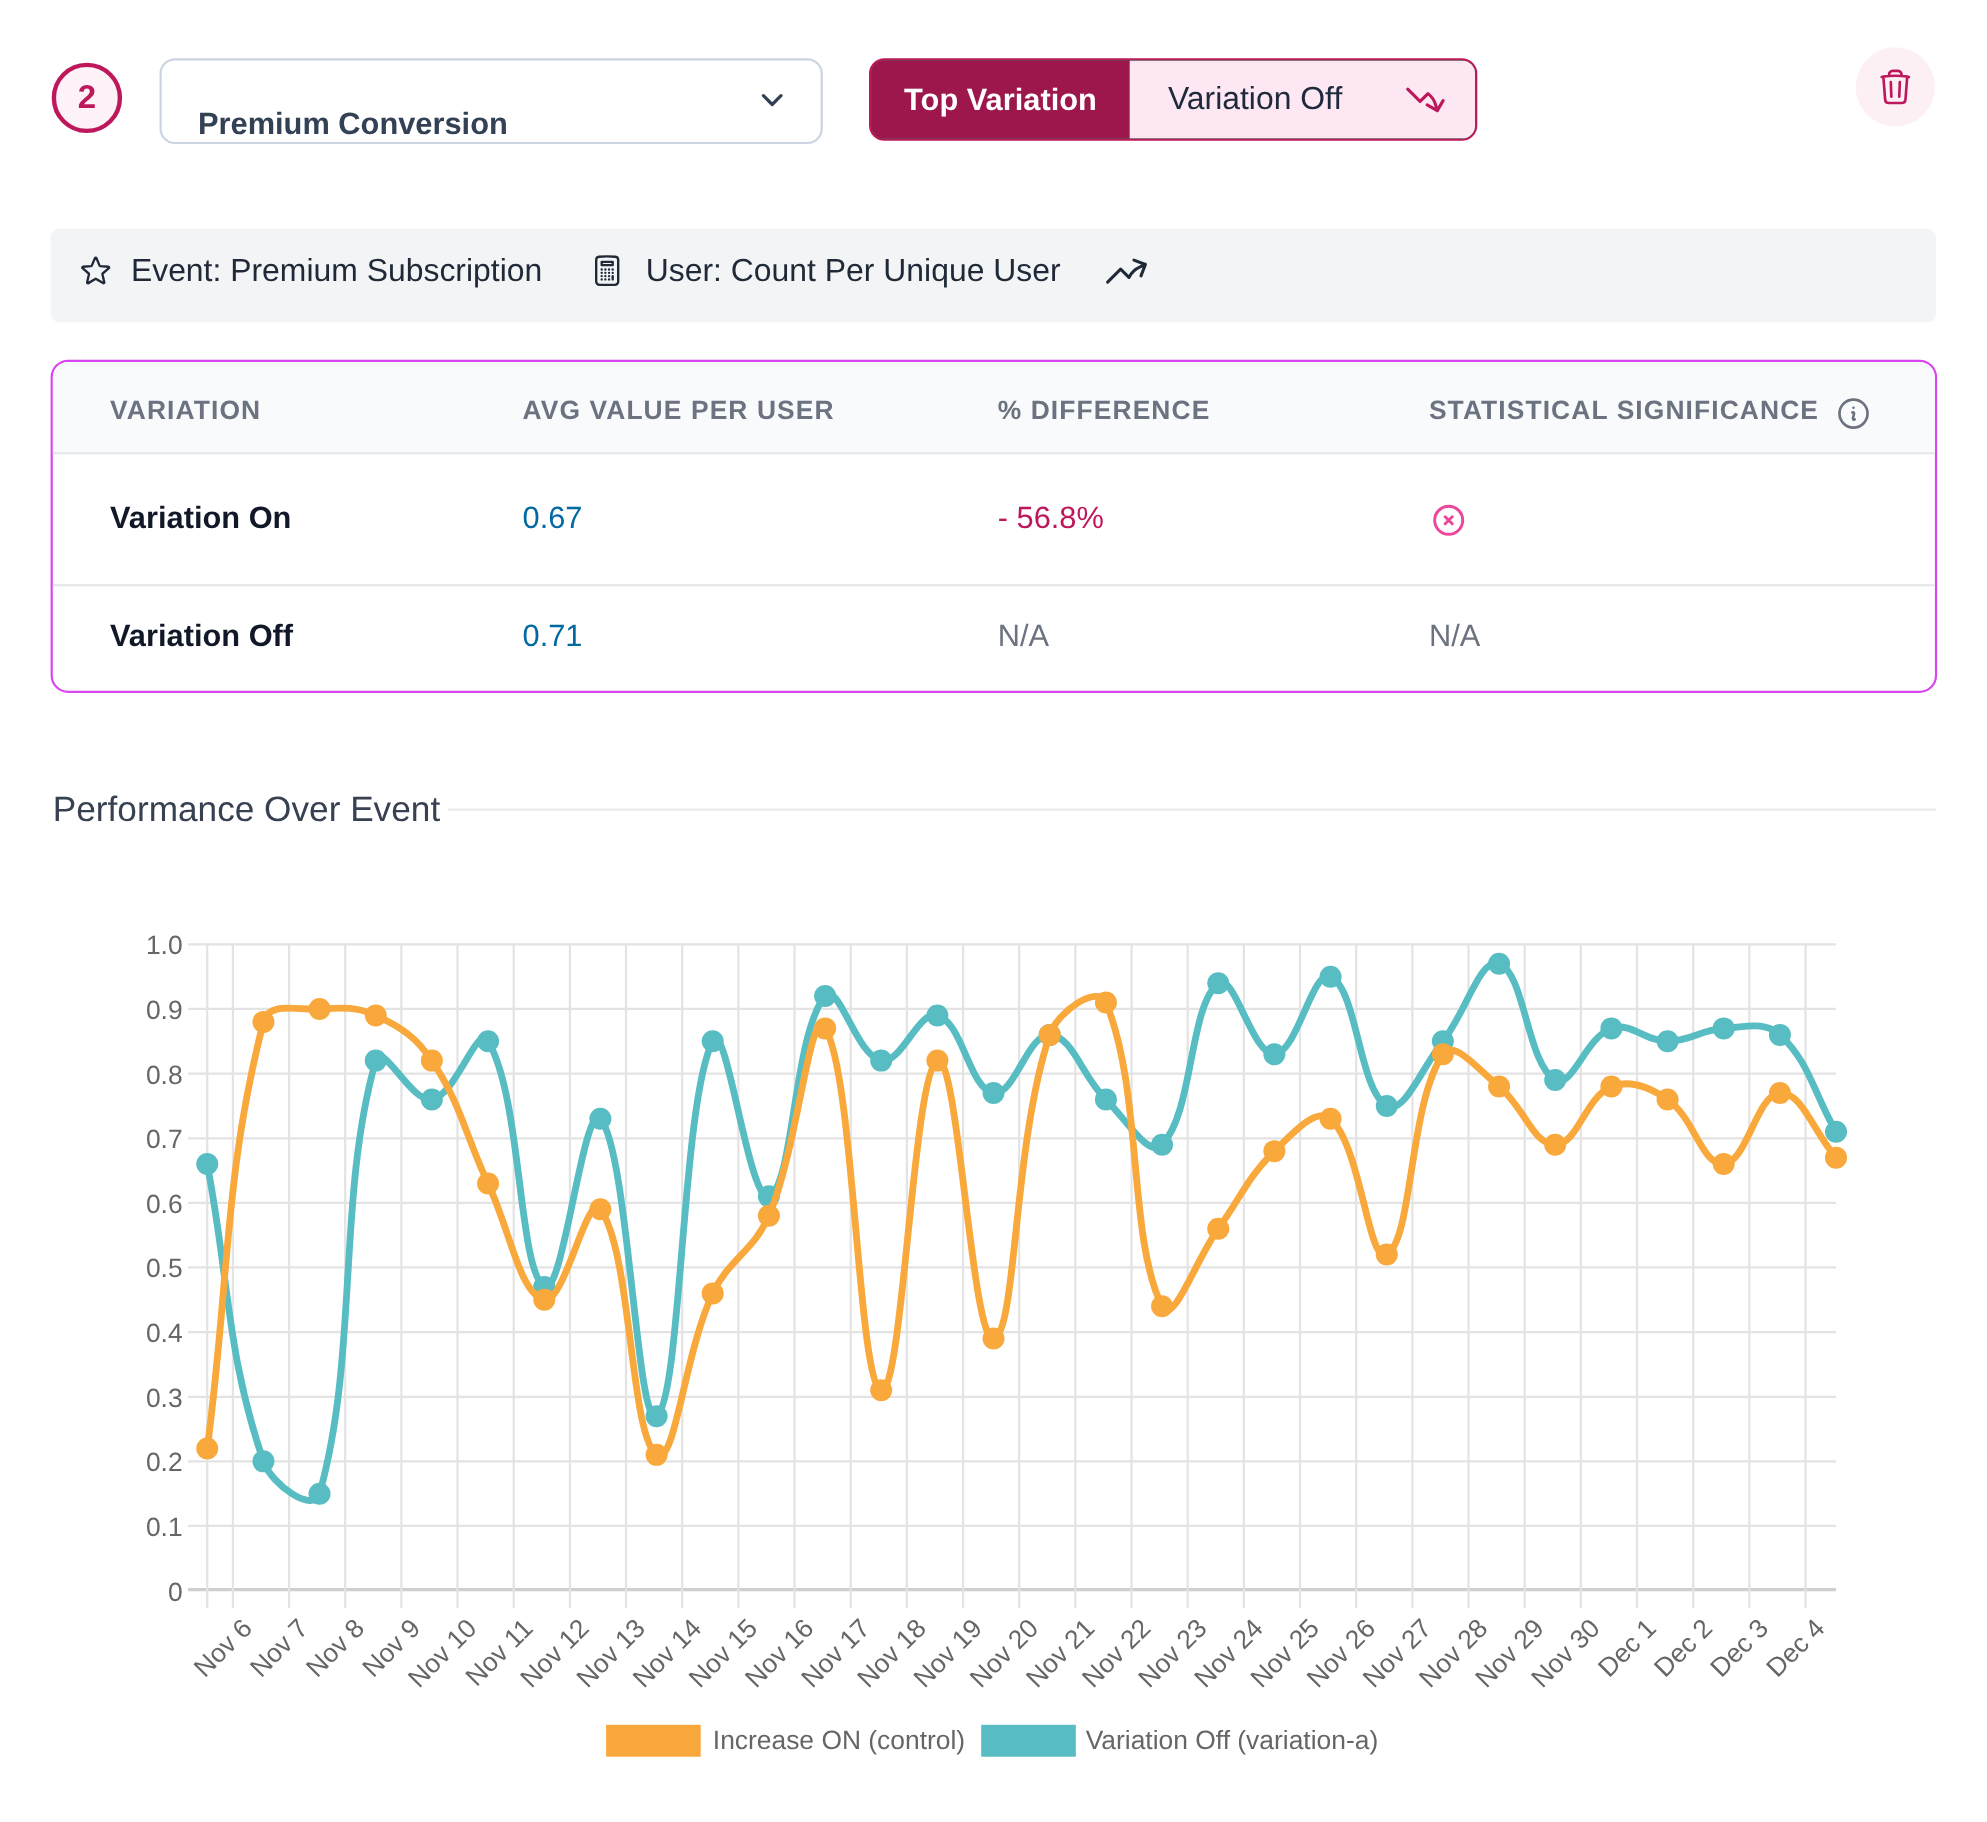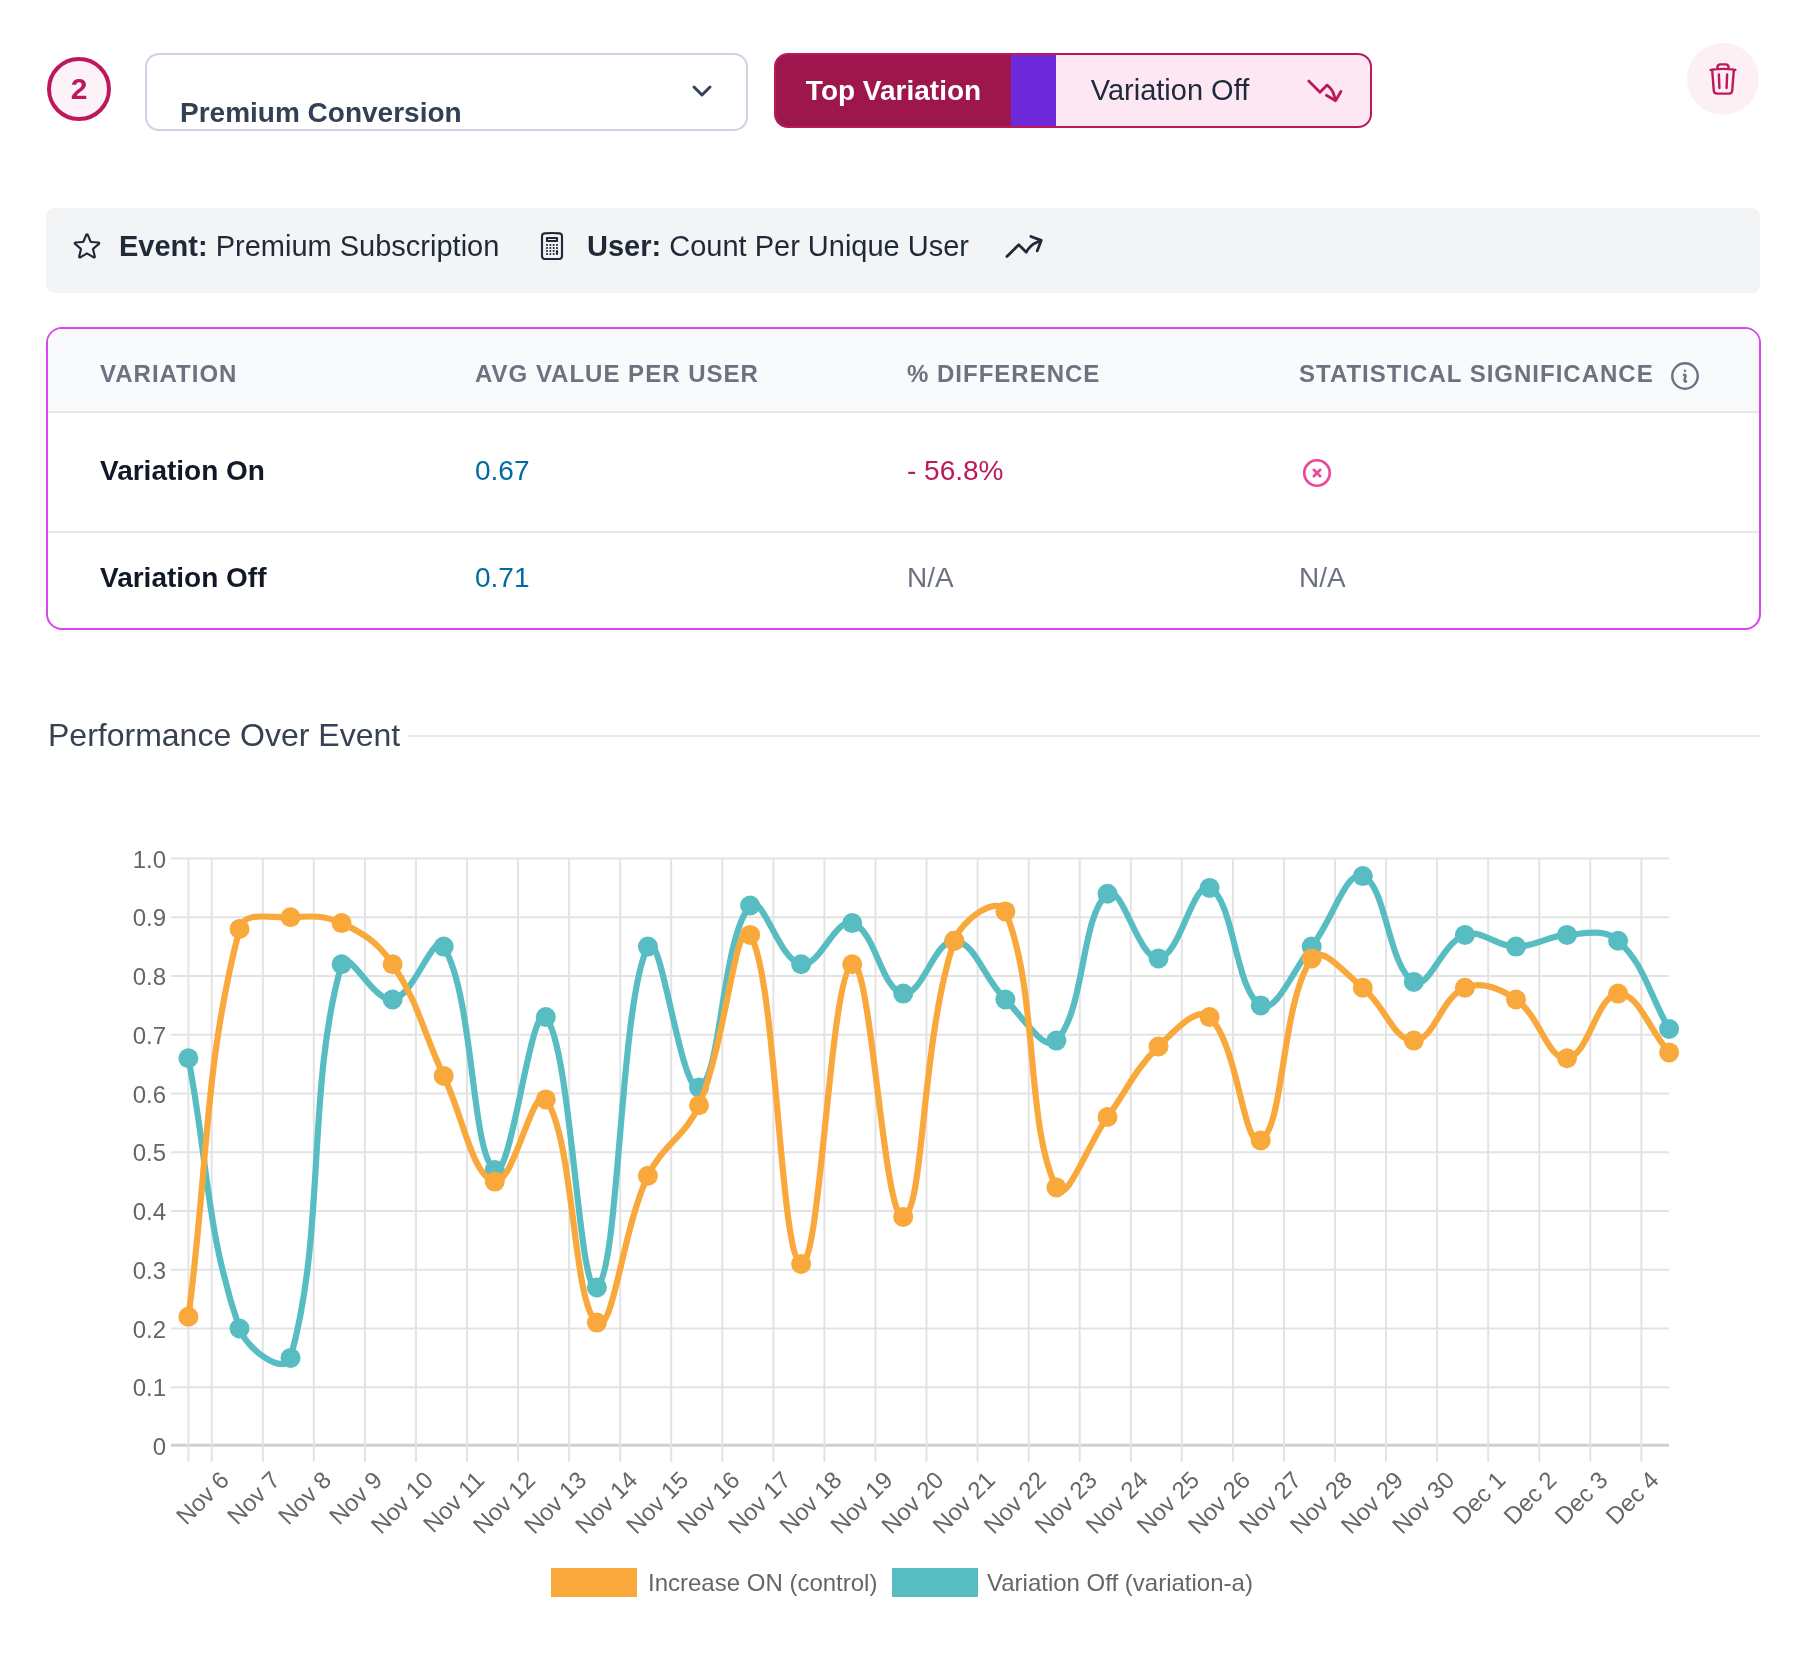--- a/index.html
+++ b/index.html
@@ -12,28 +12,28 @@
   display: flex; align-items: center; justify-content: center;
 }
 
 .dd {
   left: 145px; top: 53px; width: 603px; height: 78px; border: 2px solid #cbd5e1;
   border-radius: 14px; background: #fff; display: flex; align-items: flex-end;
 }
 .dd .txt { margin-left: 33px; font-size: 28px; font-weight: bold; color: #334155; }
 .dd svg { position: absolute; right: 28px; top: 20px; }
 
-.btngroup { left: 774px; top: 53px; height: 75px; border-radius: 14px; overflow: hidden; display: flex; border: 2px solid #be185d; background: #6d28d9; gap: 45px; }
+.btngroup { left: 790px; top: 53px; height: 75px; border-radius: 14px; overflow: hidden; display: flex; border: 2px solid #be185d; background: #15803d; }
 .seg1 { width: 235px; background: #9d174d; color: #fff; font-size: 28px; font-weight: bold; display: flex; align-items: center; justify-content: center; }
 .seg2 { width: 314px; background: #fce7f3; color: #1e293b; font-size: 29px; font-weight: 400; display: flex; align-items: center; justify-content: center; gap: 56px; padding-left: 10px; }
 
 .trash { left: 1687px; top: 43px; width: 72px; height: 72px; border-radius: 50%; background: #fdf0f5; display: flex; align-items: center; justify-content: center; }
 
 .infobar { left: 46px; top: 208px; width: 1714px; height: 85px; background: #f3f4f6; border-radius: 8px; font-size: 29px; color: #1f2937; }
-.infobar b { font-weight: bold; }
+.infobar b { font-weight: normal; }
 .ib { position: absolute; top: 0; height: 76px; display: flex; align-items: center; }
 
 .tbl { left: 46px; top: 327px; width: 1715px; height: 303px; border: 2px solid #d946ef; border-radius: 16px; background: #fff; overflow: hidden; }
 .thead { position: absolute; left: 0; top: 0; width: 100%; height: 84px; background: #f9fafb; border-bottom: 2px solid #e5e7eb; }
 .th { position: absolute; font-size: 24px; letter-spacing: 1px; color: #6b7280; font-weight: bold; top: 31px; }
 .td { position: absolute; font-size: 28px; color: #0369a1; }
 .rowdiv { position: absolute; left: 0; top: 202px; width: 100%; height: 2px; background: #e5e7eb; }
 h2.pot { position: absolute; left: 48px; top: 717px; font-size: 32px; font-weight: 400; color: #374151; }
 .potline { position: absolute; left: 407px; top: 735px; width: 1353px; height: 2px; background: #e8eaed; }
 .lg { position: absolute; font-size: 24px; color: #666666; height: 29px; display: flex; align-items: center; }

